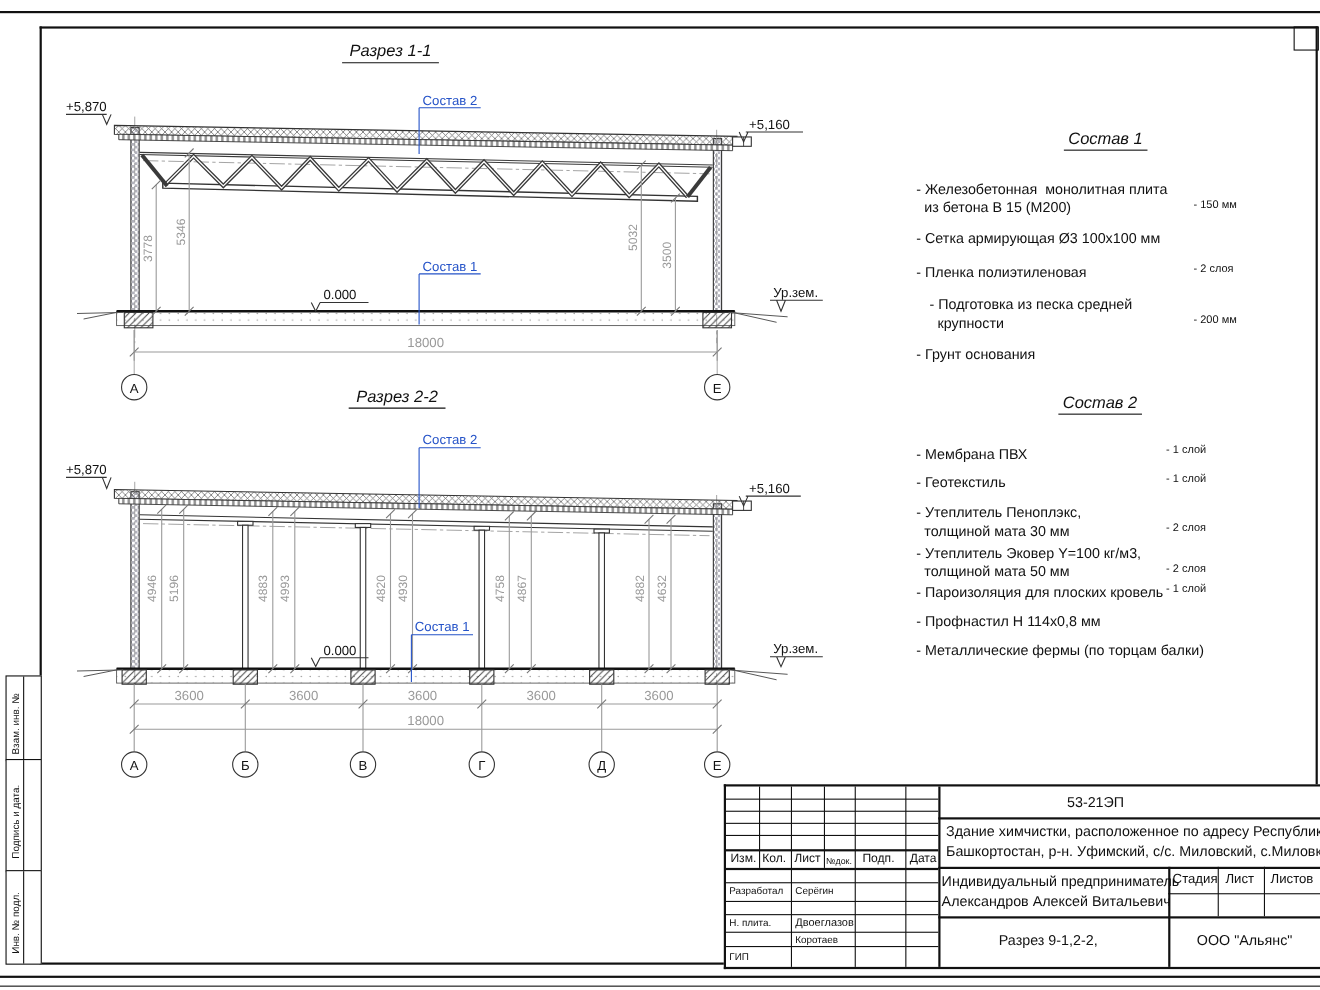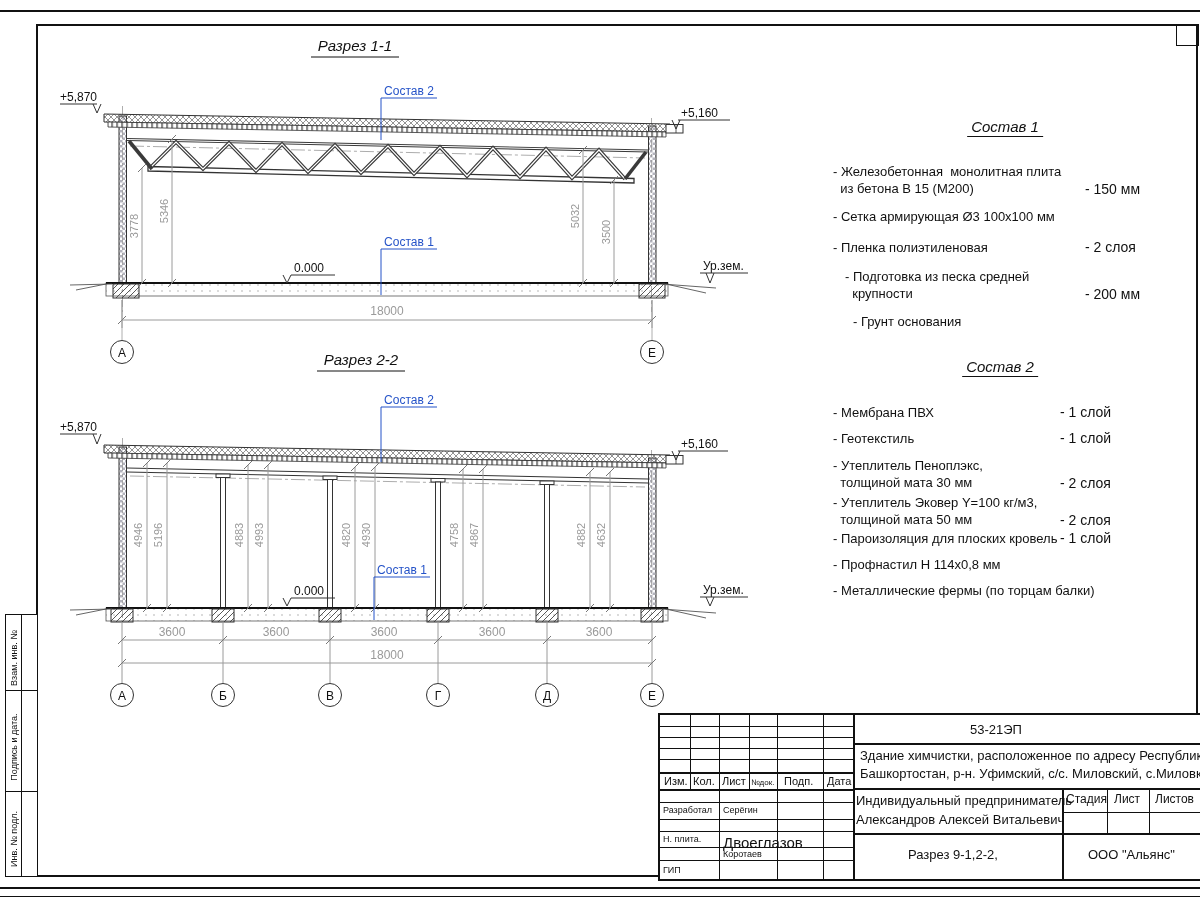--- a/index.html
+++ b/index.html
@@ -5,21 +5,21 @@
   html,body{margin:0;padding:0;background:#fff;}
   #sheet{position:relative;width:1200px;height:900px;background:#fff;overflow:hidden;
          font-family:"Liberation Sans",sans-serif;color:#111;}
   .abs{position:absolute;}
   svg text{font-family:"Liberation Sans",sans-serif;}
   .line{position:absolute;background:#111;}
   
   .mat-title{position:absolute;font-size:15px;font-style:italic;border-bottom:1px solid #111;
              padding:0 4px 1px 4px;transform:translateX(-50%);}
   .mat-text{position:absolute;font-size:13px;line-height:17px;white-space:pre-wrap;}
-  .mat-val{position:absolute;font-size:14px;}
+  .mat-val{position:absolute;font-size:10px;}
   
   #tb{position:absolute;left:658px;top:713px;width:542px;height:164px;background:#fff;
       border-top:2px solid #111;border-left:2px solid #111;border-bottom:2px solid #111;}
   .tbv{position:absolute;top:0;width:1px;background:#111;}
   .tbh{position:absolute;left:0;height:1px;background:#111;}
   .tbt{position:absolute;font-size:11px;white-space:nowrap;}
   
   .stamp{position:absolute;left:5px;width:31px;border:1.5px solid #111;background:#fff;}
   .stamp .div{position:absolute;left:15px;top:0;bottom:0;width:1px;background:#111;}
   .stamp .lbl{position:absolute;left:-29px;top:50%;width:74px;text-align:center;
@@ -241,21 +241,21 @@
     <div class="mat-title" style="left:1005px;top:118px;">Состав 1</div>
     <div class="mat-text" style="left:833px;top:163px;width:250px;">- Железобетонная  монолитная плита
   из бетона В 15 (М200)</div>
     <div class="mat-val" style="left:1085px;top:181px;">- 150 мм</div>
     <div class="mat-text" style="left:833px;top:208px;width:260px;">- Сетка армирующая Ø3 100х100 мм</div>
     <div class="mat-text" style="left:833px;top:239px;width:250px;">- Пленка полиэтиленовая</div>
     <div class="mat-val" style="left:1085px;top:239px;">-  2 слоя</div>
     <div class="mat-text" style="left:833px;top:268px;width:250px;margin-left:12px;">- Подготовка из песка средней
   крупности</div>
     <div class="mat-val" style="left:1085px;top:286px;">- 200 мм</div>
-    <div class="mat-text" style="left:833px;top:313px;width:250px;margin-left:20px;">- Грунт основания</div>
+    <div class="mat-text" style="left:833px;top:313px;width:250px;">- Грунт основания</div>
   </div>
 
   <div>
     <div class="mat-title" style="left:1000px;top:358px;">Состав 2</div>
     <div class="mat-text" style="left:833px;top:404px;width:230px;">- Мембрана ПВХ</div>
     <div class="mat-val" style="left:1060px;top:404px;">- 1 слой</div>
     <div class="mat-text" style="left:833px;top:430px;width:230px;">- Геотекстиль</div>
     <div class="mat-val" style="left:1060px;top:430px;">- 1 слой</div>
     <div class="mat-text" style="left:833px;top:457px;width:230px;">- Утеплитель Пеноплэкс,
   толщиной мата 30 мм</div>
@@ -301,21 +301,21 @@
     <div class="tbt" style="left:4px;top:60px;font-size:11px;">Изм.</div>
     <div class="tbt" style="left:33px;top:60px;font-size:11px;">Кол.</div>
     <div class="tbt" style="left:62px;top:60px;font-size:11px;">Лист</div>
     <div class="tbt" style="left:91px;top:63px;font-size:8px;">№док.</div>
     <div class="tbt" style="left:124px;top:60px;font-size:11px;">Подп.</div>
     <div class="tbt" style="left:167px;top:60px;font-size:11px;">Дата</div>
 
     <div class="tbt" style="left:3px;top:90px;font-size:9px;">Разработал</div>
     <div class="tbt" style="left:63px;top:90px;font-size:9px;">Серёгин</div>
     <div class="tbt" style="left:3px;top:119px;font-size:9px;">Н. плита.</div>
-    <div class="tbt" style="left:63px;top:119px;font-size:15px;">Двоеглазов</div>
+    <div class="tbt" style="left:63px;top:119px;font-size:10px;">Двоеглазов</div>
     <div class="tbt" style="left:3px;top:150px;font-size:9px;">ГИП</div>
     <div class="tbt" style="left:63px;top:134px;font-size:9px;">Коротаев</div>
 
     <div class="tbt" style="left:310px;top:7px;font-size:13px;">53-21ЭП</div>
     <div class="tbt" style="left:200px;top:33px;font-size:13px;">Здание химчистки,  расположенное по адресу Республика</div>
     <div class="tbt" style="left:200px;top:51px;font-size:13px;">Башкортостан, р-н. Уфимский, с/с. Миловский, с.Миловка</div>
     <div class="tbt" style="left:196px;top:78px;font-size:13px;">Индивидуальный предприниматель</div>
     <div class="tbt" style="left:196px;top:97px;font-size:13px;">Александров Алексей Витальевич</div>
     <div class="tbt" style="left:406px;top:77px;font-size:12px;">Стадия</div>
     <div class="tbt" style="left:454px;top:77px;font-size:12px;">Лист</div>

